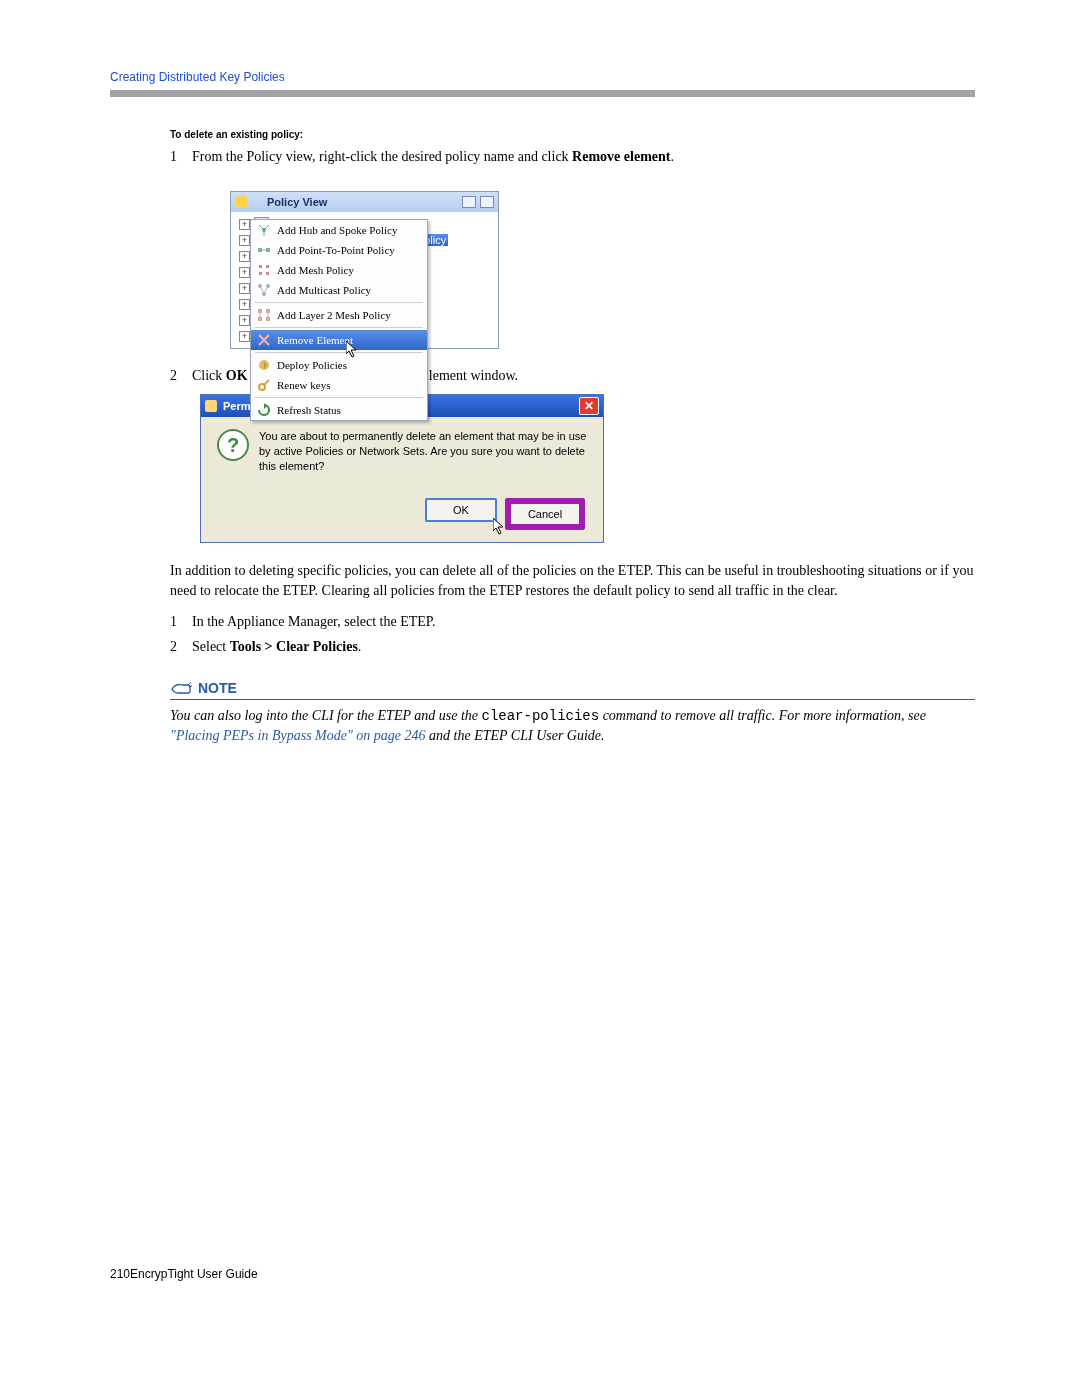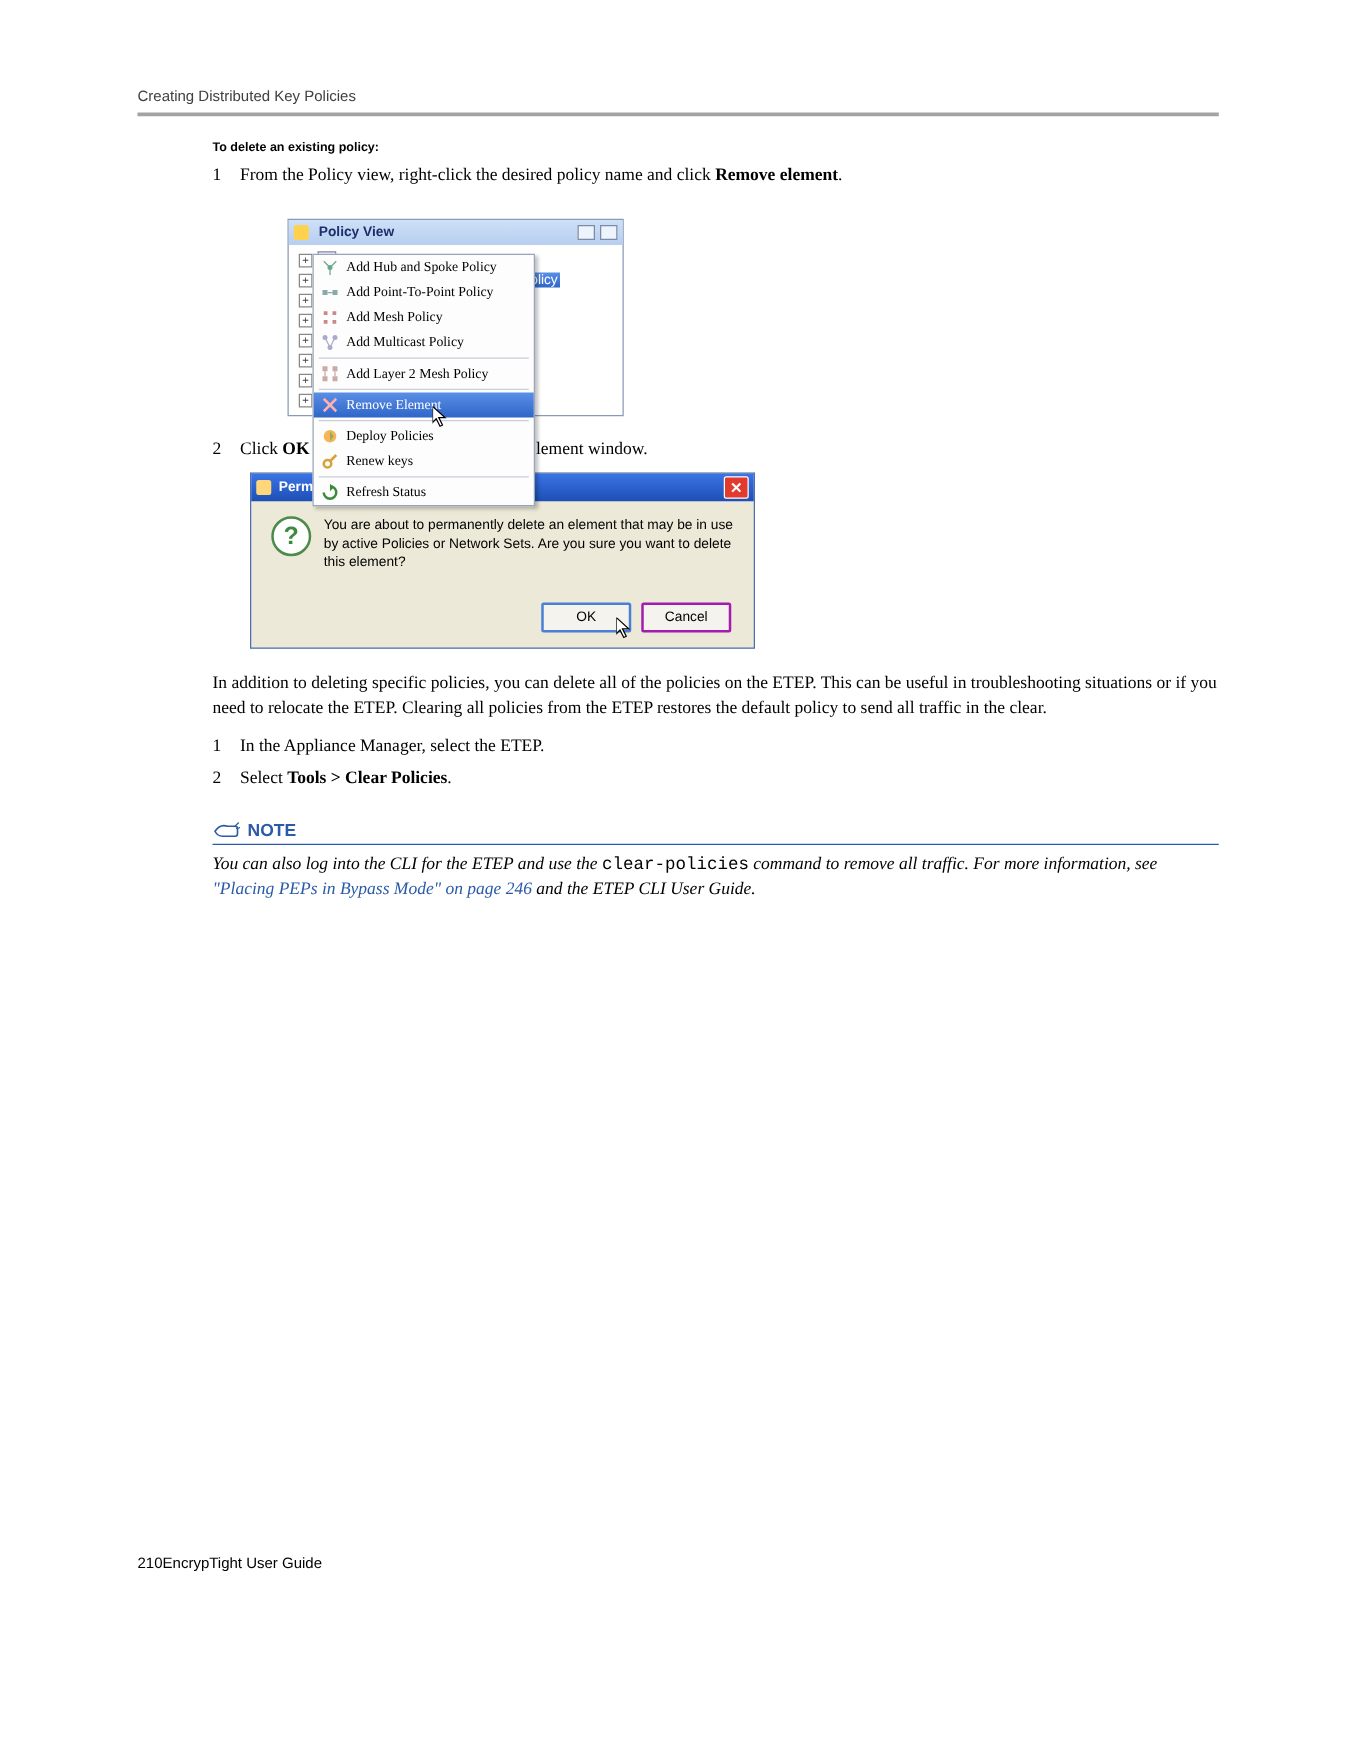--- a/index.html
+++ b/index.html
@@ -12,24 +12,24 @@
     width: 1080px;
   }
   .page {
     padding: 70px 105px 40px 110px;
     position: relative;
     box-sizing: border-box;
   }
   .header {
     font-family: Arial, Helvetica, sans-serif;
     font-size: 12px;
-    color: #404040;
-    border-bottom: 3px solid #a3a3a3;
+    color: #1d4ed8;
+    border-bottom: 7px solid #a3a3a3;
     padding-bottom: 6px;
-    margin-bottom: 20px;
+    margin-bottom: 32px;
   }
   .content {
     margin-left: 60px;
   }
   .section-title {
     font-family: Arial, Helvetica, sans-serif;
     font-weight: bold;
     font-size: 10px;
     margin: 14px 0 6px 0;
   }
@@ -59,21 +59,21 @@
     font-family: Tahoma, Arial, sans-serif;
     font-size: 11px;
     background: #fff;
   }
   .pv-titlebar {
     background: linear-gradient(#cfe0f7, #b6cef0);
     height: 20px;
     display: flex;
     align-items: center;
     padding: 0 4px;
-    gap: 8px;
+    gap: 20px;
   }
   .pv-title-icon {
     width: 12px; height: 12px; background: #ffd24d; border-radius: 2px;
   }
   .pv-title-text { color: #1b2f6b; font-weight: bold; font-size: 11px; }
   .pv-tools { margin-left: auto; display: flex; gap: 4px; }
   .pv-tool { width: 12px; height: 10px; border: 1px solid #7a8aa8; background: #eef4fc; }
   .pv-body { padding: 4px 2px 4px 2px; }
   .tree-row {
     display: flex; align-items: center; gap: 4px; height: 16px;
@@ -144,21 +144,21 @@
   }
   .dlg-body { display:flex; gap:10px; padding: 12px 12px 4px 16px; }
   .dlg-qicon {
     width:28px;height:28px;border-radius:50%;border:2px solid #4a8a4a;
     background:#fff;color:#3d8a3d;display:flex;align-items:center;justify-content:center;
     font-weight:bold;font-size:20px;flex:0 0 28px;
   }
   .dlg-msg { line-height:1.35; }
   .dlg-btnrow { display:flex; justify-content:flex-end; gap:8px; padding: 20px 18px 12px 12px; position:relative;}
   .dlg-btn {
-    min-width: 68px; height: 20px; border: 2px solid #a21caf;
+    min-width: 68px; height: 20px; border: 6px solid #a21caf;
     background: #f4f3ee; font-size:11px; display:flex; align-items:center;
     justify-content:center; border-radius:2px;
   }
   .dlg-btn.default { border: 2px solid #4a7fd6; }
   .cursor2 { position:absolute; right:96px; bottom:6px; width:14px; height:18px; }
 
   
   .cur-svg { width:14px; height:18px; display:block; }
 
   

